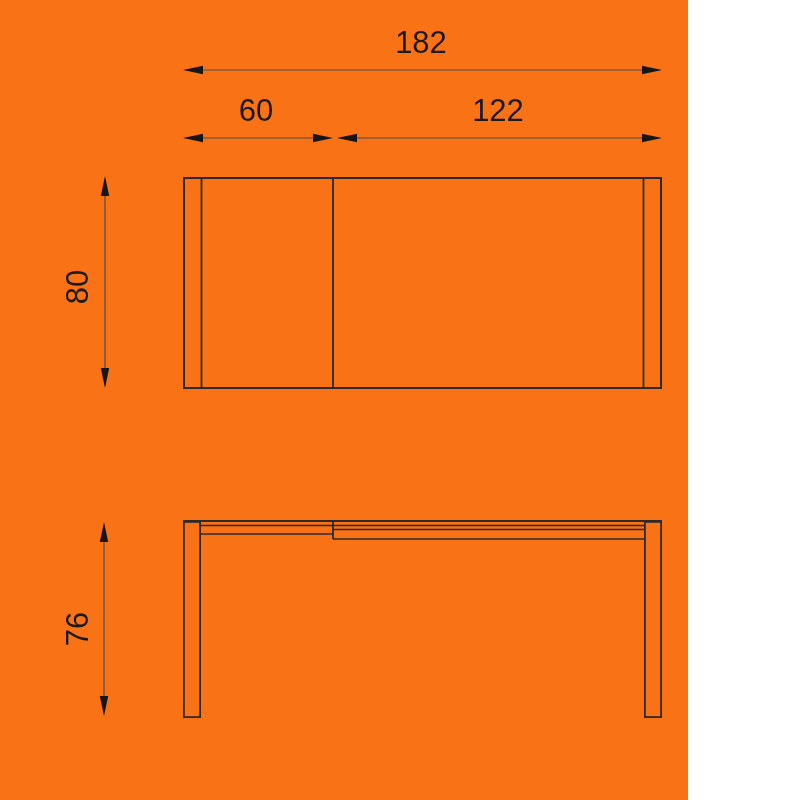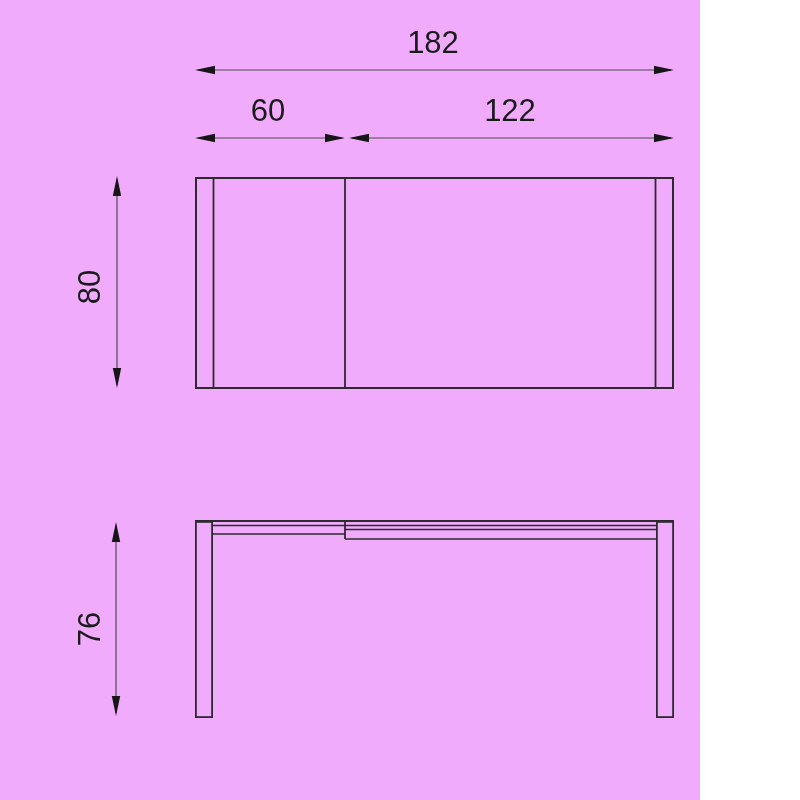--- a/index.html
+++ b/index.html
@@ -8,22 +8,21 @@
     background: #ffffff;
     width: 800px;
     height: 800px;
     overflow: hidden;
     font-family: "Liberation Sans", sans-serif;
   }
   .canvas {
     position: relative;
     width: 688px;
     height: 800px;
-    background: #f0abfc;
-    padding-left: 12px;
+    background: #f97316;
   }
   svg text {
     font-family: "Liberation Sans", sans-serif;
     font-size: 31px;
     fill: #1a1a1a;
   }
   .obj {
     stroke: #2b2b2b;
     fill: none;
   }

